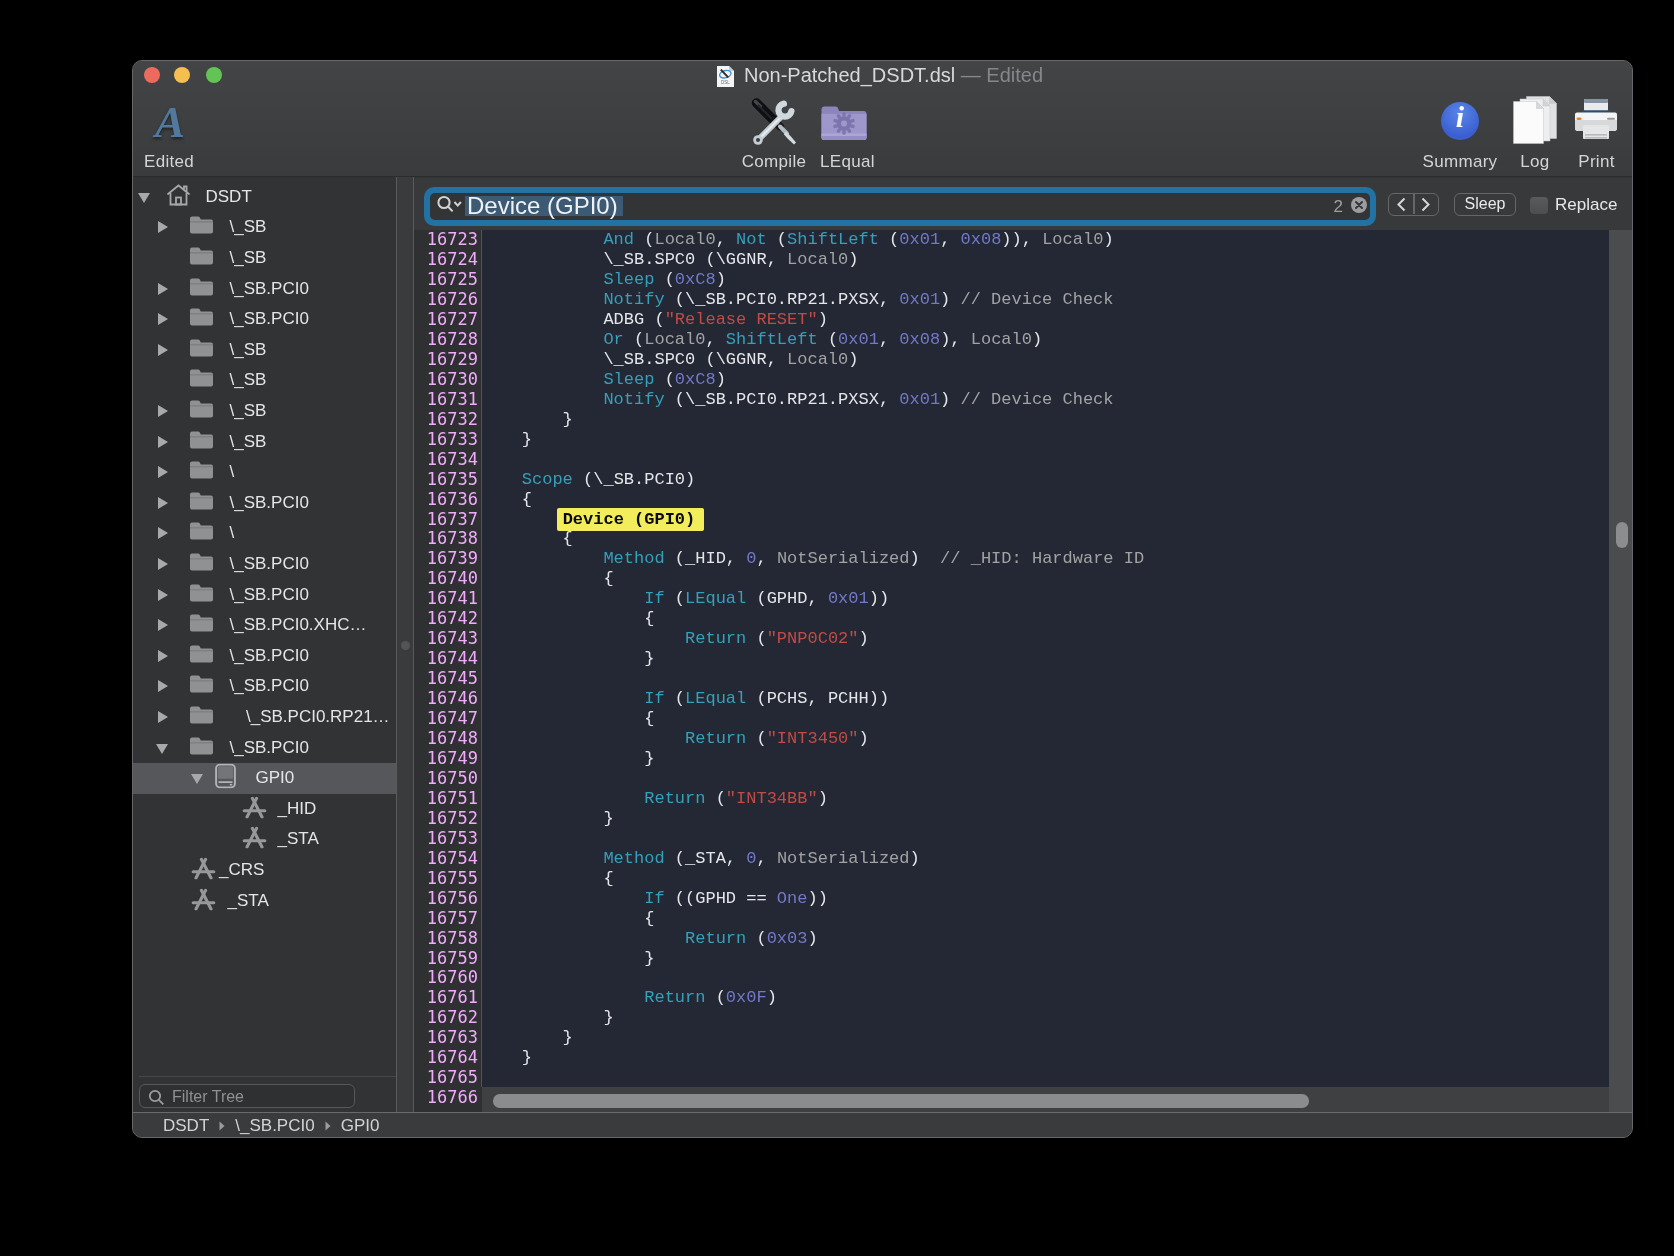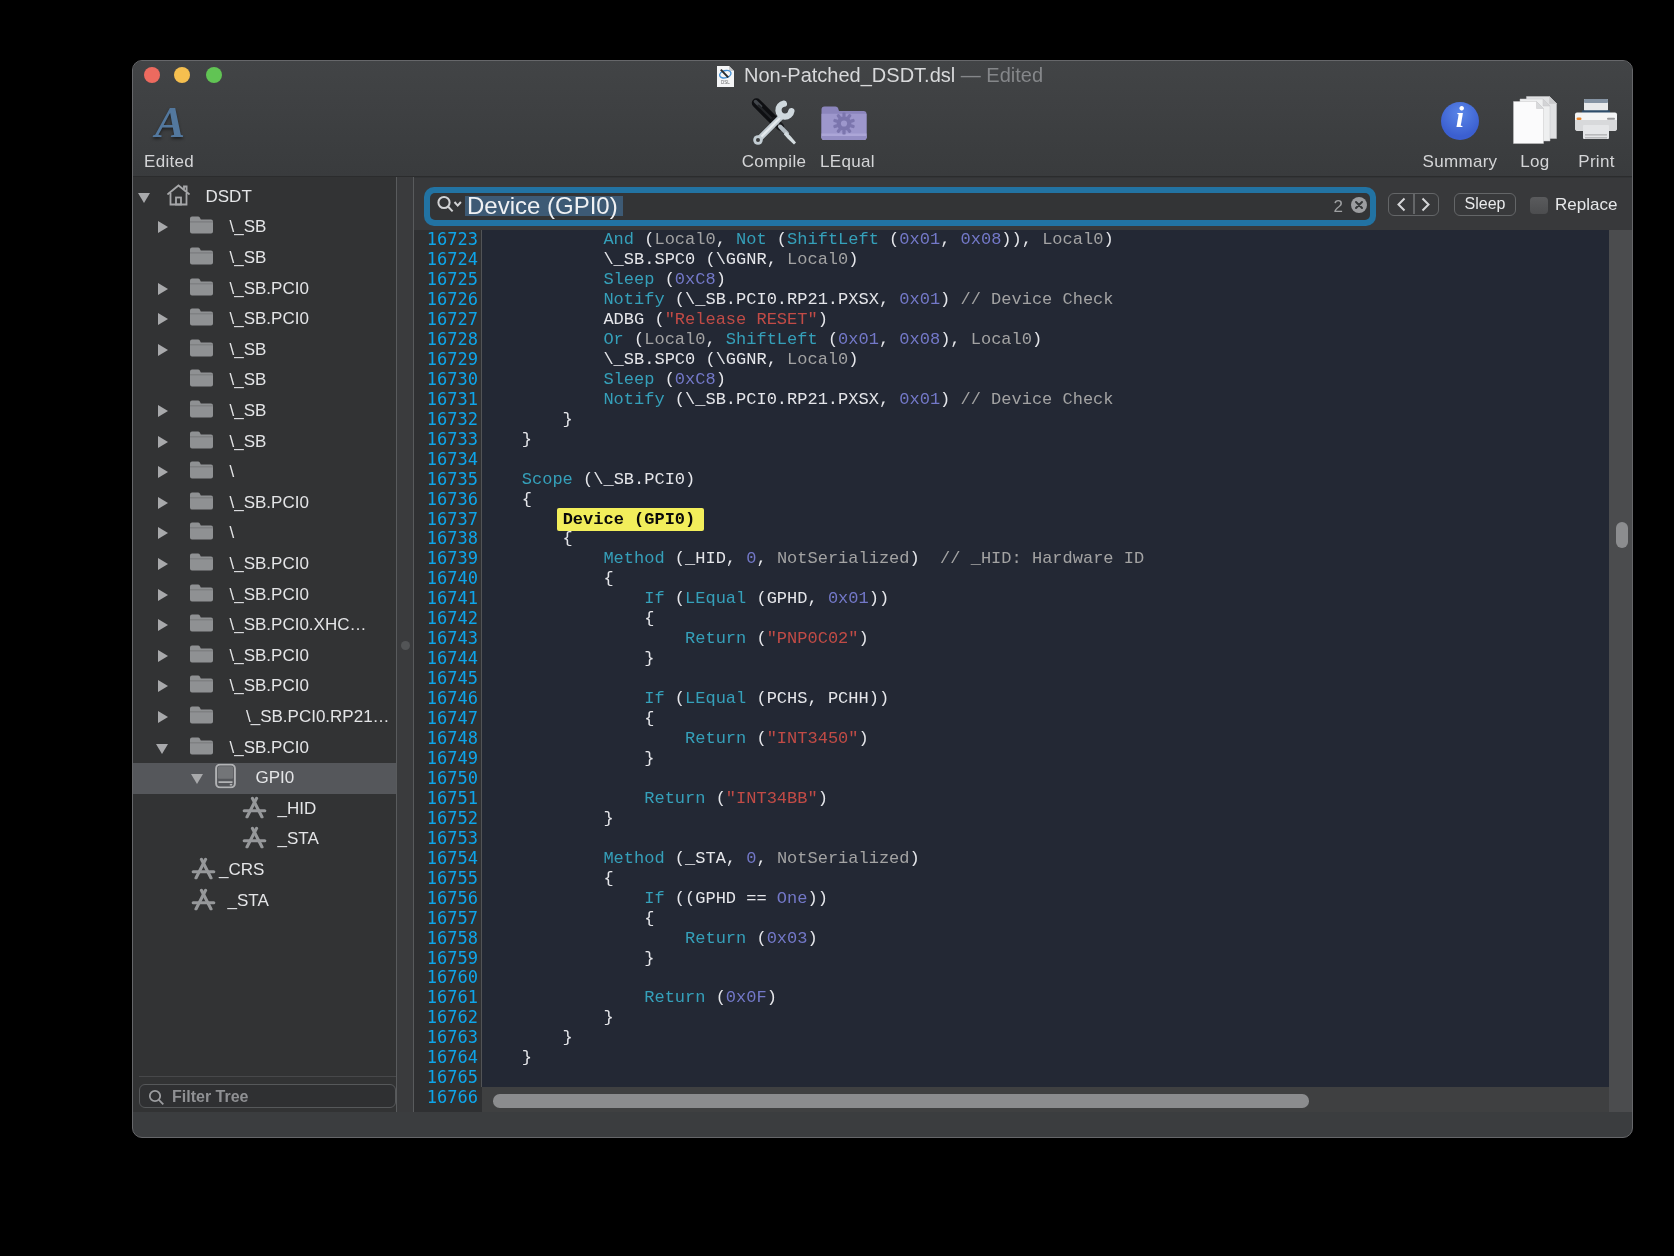--- a/index.html
+++ b/index.html
@@ -29,37 +29,37 @@
   font-size:17px;color:#d2d3d5;}
 
 .row{position:absolute;left:0;width:263px;height:30.6px;}
 .row .lbl{position:absolute;font-size:17px;color:#e4e5e7;top:50%;transform:translateY(-50%);white-space:pre;}
 .dis{position:absolute;top:50%;}
 .dis.r{transform:translateY(-50%);width:0;height:0;border-left:10px solid #a8a9ab;border-top:6.5px solid transparent;border-bottom:6.5px solid transparent;}
 .dis.d{transform:translateY(-40%);width:0;height:0;border-top:10.5px solid #a8a9ab;border-left:6.5px solid transparent;border-right:6.5px solid transparent;}
 .icon{position:absolute;top:50%;transform:translateY(-50%);}
 #selrow{position:absolute;left:0;top:702px;width:263px;height:31px;background:#55575b;}
 #treeline{position:absolute;left:6px;top:1015px;width:257px;height:1px;background:#47484a;}
-#filterbox{position:absolute;left:6px;top:1023px;width:257px;height:24px;border:1.5px solid #56585a;border-radius:6px;background:#2f3032;font-weight:bold;}
+#filterbox{position:absolute;left:6px;top:1023px;width:216px;height:24px;border:1.5px solid #56585a;border-radius:6px;background:#2f3032;}
 #filterbox span{position:absolute;left:32px;top:2.5px;font-size:16px;color:#8f9093;}
 
 #sring{position:absolute;left:291px;top:125.5px;width:952px;height:39px;border-radius:10px;background:#2273a3;}
 #sfield{position:absolute;left:297px;top:131.5px;width:940px;height:27px;border-radius:5px;background:#333436;}
 #ssel{position:absolute;left:332px;top:134.5px;width:158px;height:20px;background:#3d5a75;}
 #stext{position:absolute;left:334px;top:130.5px;font-size:24px;color:#f0f1f3;white-space:pre;}
 #scount{position:absolute;left:1180px;top:136px;width:30px;text-align:right;font-size:17px;color:#9fa0a2;}
 #segc{position:absolute;left:1255px;top:132px;width:51px;height:23px;border:1.5px solid #646668;border-radius:6px;}
 #segc .mid{position:absolute;left:24.2px;top:0;width:1.5px;height:20px;background:#646668;}
 #done{position:absolute;left:1321px;top:132px;width:62px;height:23px;border:1.5px solid #646668;border-radius:6px;
   font-size:16px;color:#e8e9eb;text-align:center;line-height:20px;}
 #cbox{position:absolute;left:1396.5px;top:135.5px;width:18px;height:17px;border-radius:4px;background:linear-gradient(#5a5b5d,#4c4d4f);}
 #replab{position:absolute;left:1422px;top:134px;font-size:17px;color:#e6e7e9;}
 
 #gutnums{position:absolute;left:281px;top:169.2px;width:64px;text-align:right;
-  font-size:17px;line-height:19.95px;color:#0ea5e9;white-space:pre;}
+  font-size:17px;line-height:19.95px;color:#f0abfc;white-space:pre;}
 #code{position:absolute;left:348px;top:169.2px;font-family:"Liberation Mono",monospace;
   font-size:17px;line-height:19.95px;color:#e5e6ea;white-space:pre;}
 #code .k{color:#35a0ba;} #code .m{color:#a3a3a3;} #code .n{color:#7378c8;}
 #code .s{color:#c14b46;} #code .c{color:#a3a3a3;}
 #hl{position:absolute;left:424px;top:447px;width:147px;height:23px;background:#f2ee5b;border-radius:2px;}
 #hltext{color:#0a0a0a;font-weight:bold;}
 </style></head>
 <body>
 <div id="win">
   <div id="chrome"></div>
@@ -504,13 +504,20 @@
             }
         }
     }
 
 </pre>
   <div id="vtrack"></div>
   <div id="vthumb"></div>
   <div id="htrack"></div>
   <div id="hthumb"></div>
 
+  <div id="statusbar">
+      <div style="position:absolute;left:30px;top:3px;display:flex;align-items:center;">DSDT<svg width="8" height="10" viewBox="0 0 8 10" style="margin:0 9px;">
+          <path d="M1.5 0.5 L6.5 5 L1.5 9.5" fill="#9a9b9d"></path>
+        </svg>\_SB.PCI0<svg width="8" height="10" viewBox="0 0 8 10" style="margin:0 9px;">
+          <path d="M1.5 0.5 L6.5 5 L1.5 9.5" fill="#9a9b9d"></path>
+        </svg>GPI0</div>
+    </div>
 </div>
 
 </body></html>

